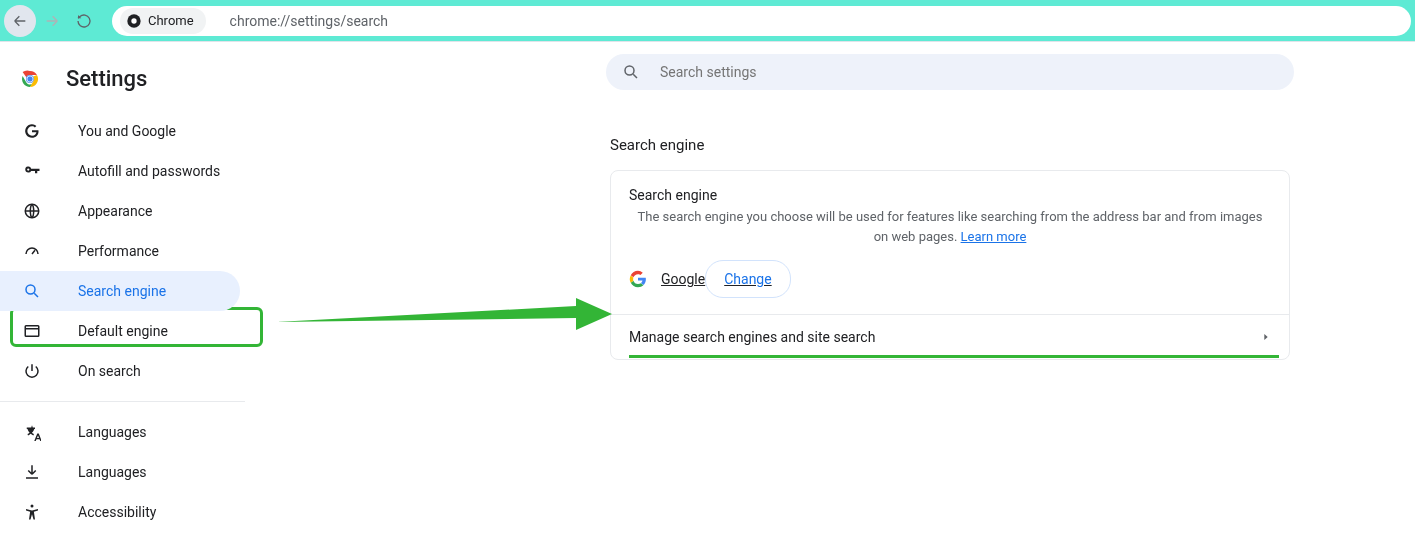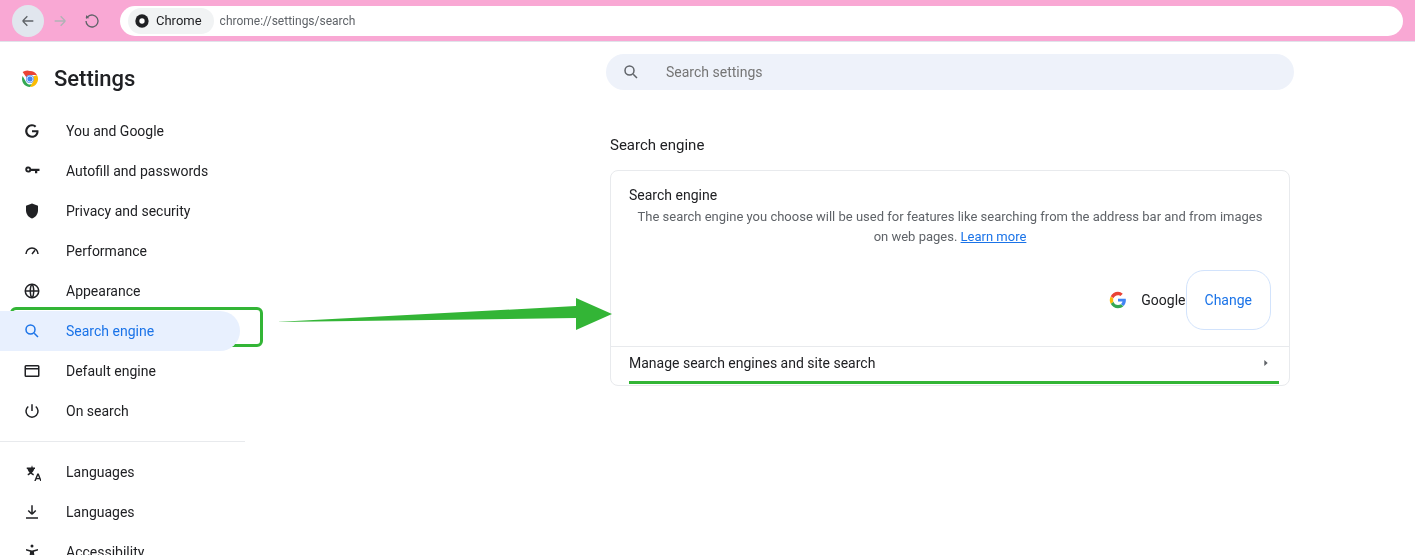--- a/index.html
+++ b/index.html
@@ -1,55 +1,55 @@
 <!DOCTYPE html>
 <html><head>
 <meta charset="utf-8">
 <style>
 * { margin: 0; padding: 0; box-sizing: border-box; font-family: "Google Sans", Roboto, Arial, sans-serif; }
 body { background: #fff; width: 1415px; height: 555px; overflow: hidden; color: #202124; }
 
 
-.toolbar { height: 42px; background: #f9a8d4; display: flex; align-items: center; padding: 0 12px; border-bottom: 1px solid #e0e4ea; }
+.toolbar { height: 42px; background: #5eead4; display: flex; align-items: center; padding: 0 4px; border-bottom: 1px solid #e0e4ea; }
 .nav-btn { width: 32px; height: 32px; border-radius: 16px; display: flex; align-items: center; justify-content: center; cursor: pointer; color: #5f6368; }
 .nav-btn.disabled { color: #b0b2b5; }
 .nav-btn.circle-bg { background: #e1e6ee; }
 .omnibox { margin-left: 12px; height: 30px; flex: 1; background: #fff; border-radius: 15px; display: flex; align-items: center; padding: 0 8px; }
 .omnibox .chrome-chip { display: flex; align-items: center; background: #f1f3f4; border-radius: 13px; height: 26px; padding: 0 12px 0 6px; gap: 6px; font-size: 13px; color: #202124; }
-.omnibox .url { margin-left: 6px; font-size: 12px; color: #5f6368; }
+.omnibox .url { margin-left: 24px; font-size: 14px; color: #5f6368; }
 
 
 .content { display: flex; }
 
 
 .sidebar { width: 260px; padding-top: 20px; }
-.sidebar-header { display: flex; align-items: center; gap: 12px; padding: 4px 18px 20px 18px; }
+.sidebar-header { display: flex; align-items: center; gap: 24px; padding: 4px 18px 20px 18px; }
 .app-title { font-size: 22px; font-weight: 500; color: #202124; }
-.side-item { display: flex; align-items: center; gap: 24px; height: 40px; padding-left: 22px; font-size: 14px; color: #202124; cursor: pointer; position: relative; }
+.side-item { display: flex; align-items: center; gap: 36px; height: 40px; padding-left: 22px; font-size: 14px; color: #202124; cursor: pointer; position: relative; }
 .side-item .icon { width: 20px; height: 20px; display: flex; align-items: center; justify-content: center; color: #202124; }
 .side-item.active { color: #1a73e8; }
 .side-item.active .icon { color: #1a73e8; }
 .side-item.active::before { content: ""; position: absolute; left: 0; top: 0; bottom: 0; width: 240px; background: #e8f0fe; border-radius: 0 20px 20px 0; z-index: -1; }
 .side-divider { height: 1px; background: #e8eaed; margin: 10px 0 10px 0; width: 245px; }
 .highlight-box { position: absolute; border: 3px solid #33b536; border-radius: 6px; pointer-events: none; }
 
 
 .main { flex: 1; padding-top: 12px; display: flex; flex-direction: column; align-items: flex-start; }
-.search-settings { width: 688px; height: 36px; background: #eef2fa; border-radius: 20px; display: flex; align-items: center; padding: 0 16px; gap: 26px; margin-left: 346px; }
+.search-settings { width: 688px; height: 36px; background: #eef2fa; border-radius: 20px; display: flex; align-items: center; padding: 0 16px; gap: 20px; margin-left: 346px; }
 .search-settings input { border: none; background: transparent; outline: none; font-size: 14px; flex: 1; color: #202124; }
 .section-title { font-size: 15px; color: #202124; margin: 46px 0 16px 350px; }
 .card { width: 680px; border: 1px solid #e8eaed; border-radius: 8px; margin-left: 350px; position: relative; }
 .card-row { padding: 16px 18px; }
 .card-row + .card-row { border-top: 1px solid #e8eaed; }
 .row-title { font-size: 14px; color: #202124; margin-bottom: 4px; }
 .row-desc { font-size: 13px; color: #5f6368; line-height: 1.5; text-align: center; }
 .row-desc a { color: #1a73e8; text-decoration: underline; }
-.engine-row { display: flex; align-items: center; justify-content: flex-end; margin-top: 24px; }
+.engine-row { display: flex; align-items: center; justify-content: flex-start; margin-top: 14px; text-decoration: underline; }
 .engine-left { display: flex; align-items: center; gap: 14px; font-size: 14px; }
-.change-btn { border: 1px solid #d2e3fc; background: #fff; color: #1a73e8; padding: 21px 18px; border-radius: 18px; font-size: 14px; cursor: pointer; }
+.change-btn { border: 1px solid #d2e3fc; background: #fff; color: #1a73e8; padding: 10px 18px; border-radius: 18px; font-size: 14px; cursor: pointer; }
 .manage-row { display: flex; align-items: center; justify-content: space-between; padding: 16px 18px; cursor: pointer; }
 .manage-row .label { font-size: 14px; color: #202124; }
 .chevron { color: #5f6368; }
 .green-underline { position: absolute; left: 18px; right: 10px; bottom: 1px; height: 3px; background: #33b536; }
 
 
 .arrow-svg { position: absolute; pointer-events: none; }
 
 svg { display: block; }
 </style>
@@ -113,41 +113,33 @@
       <span class="icon">
           <svg width="18" height="18" viewBox="0 0 24 24">
             <path fill="currentColor" d="M7 14a4 4 0 1 1 3.9-5H22v3h-3v3h-3v-3h-5.1A4 4 0 0 1 7 14zm0-5.5A1.5 1.5 0 1 0 7 11.5 1.5 1.5 0 0 0 7 8.5z"></path>
           </svg>
         </span>
       <span>Autofill and passwords</span>
     </div>
     <div class="side-item">
       <span class="icon">
           <svg width="18" height="18" viewBox="0 0 24 24">
-            <path fill="currentColor" d="M12 2l8 3v6c0 5-3.4 9.7-8 11-4.6-1.3-8-6-8-11V5l8-3z"></path>
-          </svg>
-        </span>
-      <span>Privacy and security</span>
-    </div>
-    <div class="side-item">
-      <span class="icon">
-          <svg width="18" height="18" viewBox="0 0 24 24">
-            <path fill="none" stroke="currentColor" stroke-width="2" d="M4 16a8 8 0 1 1 16 0M12 16l4-5"></path>
-          </svg>
-        </span>
-      <span>Performance</span>
-    </div>
-    <div class="side-item">
-      <span class="icon">
-          <svg width="18" height="18" viewBox="0 0 24 24">
             <circle cx="12" cy="12" r="9" fill="none" stroke="currentColor" stroke-width="2"></circle>
             <path fill="none" stroke="currentColor" stroke-width="2" d="M3 12h18M12 3c3 3 3 15 0 18M12 3c-3 3-3 15 0 18"></path>
           </svg>
         </span>
       <span>Appearance</span>
+    </div>
+    <div class="side-item">
+      <span class="icon">
+          <svg width="18" height="18" viewBox="0 0 24 24">
+            <path fill="none" stroke="currentColor" stroke-width="2" d="M4 16a8 8 0 1 1 16 0M12 16l4-5"></path>
+          </svg>
+        </span>
+      <span>Performance</span>
     </div>
     <div class="side-item active" style="z-index:1;">
       <span class="icon">
           <svg width="18" height="18" viewBox="0 0 24 24">
             <circle cx="10" cy="10" r="6" fill="none" stroke="currentColor" stroke-width="2"></circle>
             <path stroke="currentColor" stroke-width="2" d="M15 15l5 5"></path>
           </svg>
         </span>
       <span>Search engine</span>
     </div>
@@ -219,21 +211,21 @@
               <path fill="#4285F4" d="M45 24.5c0-1.6-.1-2.8-.4-4H24v7.3h11.9c-.2 2-1.5 5-4.4 7l6.9 5.3C42.6 36.3 45 30.9 45 24.5z"></path>
               <path fill="#34A853" d="M24 46c5.9 0 10.8-1.9 14.4-5.3l-6.9-5.3c-1.8 1.3-4.3 2.2-7.5 2.2-5.7 0-10.6-3.8-12.3-9L4.6 34C8.2 41.1 15.5 46 24 46z"></path>
               <path fill="#FBBC05" d="M11.7 28.6c-.4-1.3-.7-2.7-.7-4.1s.2-2.8.7-4.1l-7.1-5.5C3 18 2 21.4 2 24.5s1 6.5 2.6 9.5l7.1-5.4z"></path>
               <path fill="#EA4335" d="M24 11c3.2 0 5.4 1.4 6.6 2.5l6.1-6C32.8 4 28.9 2 24 2 15.5 2 8.2 6.9 4.6 14l7.1 5.5C13.4 14.8 18.3 11 24 11z"></path>
             </svg>
             <span>Google</span>
           </div>
           <button class="change-btn">Change</button>
         </div>
       </div>
-      <div class="manage-row card-row" style="padding-top:8px;padding-bottom:14px;">
+      <div class="manage-row card-row" style="padding-top:14px;padding-bottom:14px;">
         <span class="label">Manage search engines and site search</span>
         <span class="chevron">
           <svg width="10" height="10" viewBox="0 0 24 24">
               <path fill="currentColor" d="M8 5l8 7-8 7z"></path>
             </svg>
         </span>
       </div>
       <div class="green-underline"></div>
     </div>
   </div>

